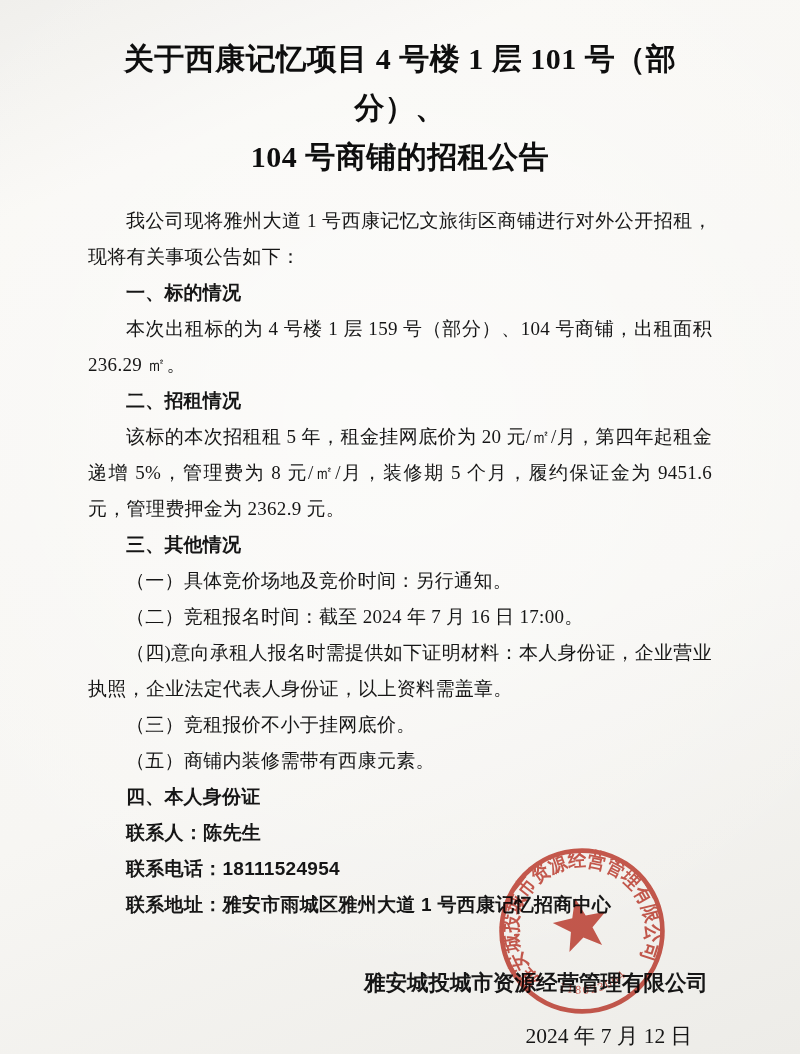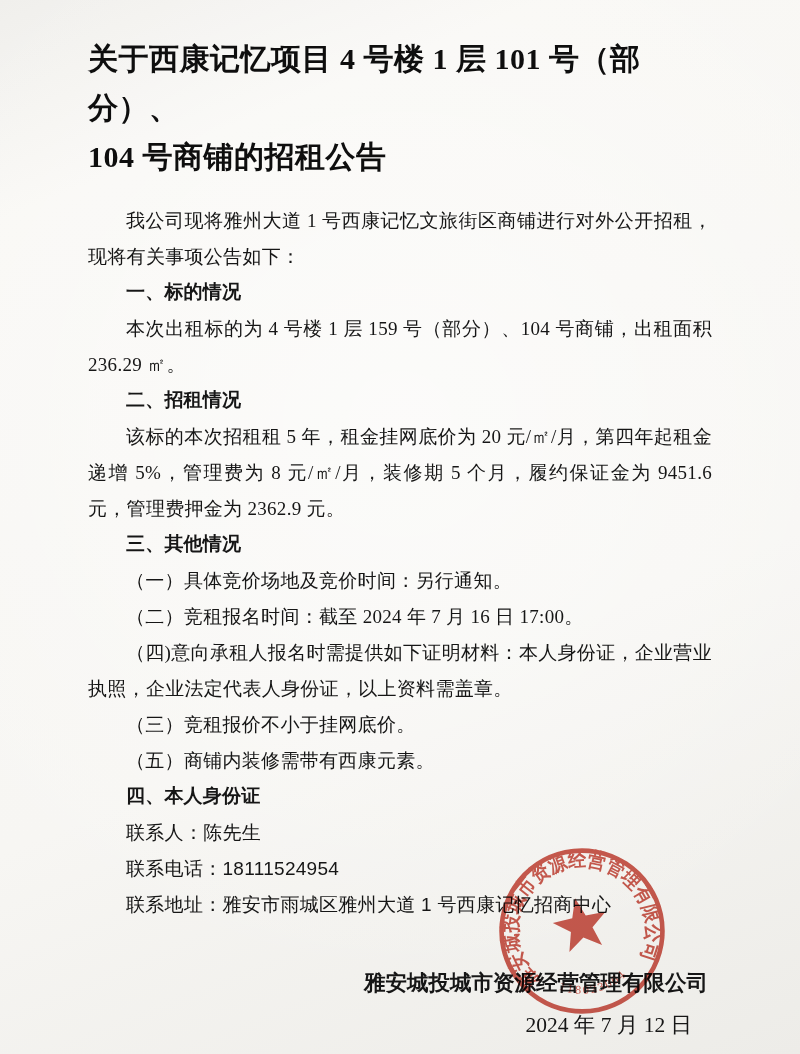--- a/index.html
+++ b/index.html
@@ -12,57 +12,57 @@
       radial-gradient(120% 90% at 50% 40%, rgba(255,255,255,0.55) 0%, rgba(255,255,255,0) 60%),
       linear-gradient(158deg,#f0efec 0%,#f9f8f5 16%,#f7f6f3 62%,#edece8 100%);
     font-family:"Liberation Serif","DejaVu Serif",serif;
   }
   .content{
     position:absolute;left:88px;top:34px;width:624px;
   }
   .doc-title{
     margin:0;
     font-size:30px;line-height:49px;
-    font-weight:bold;text-align:left;
+    font-weight:bold;text-align:center;
     letter-spacing:0.5px;
     color:#0e0e0e;
   }
   .body-text{
     margin-top:22px;
     font-size:19px;line-height:36px;
     letter-spacing:0.3px;
   }
   .body-text p{
     margin:0;
     text-indent:2em;
     text-align:justify;
   }
   p.heading{
-    font-family:Liberation Mono, monospace;
+    font-family:Liberation Sans, sans-serif;
     font-weight:bold;
     text-align:left;
     letter-spacing:0.2px;
   }
   p.contact{
     font-family:"Liberation Sans","DejaVu Sans",sans-serif;
-    font-weight:400;
+    font-weight:700;
     text-align:left;
   }
   .signature{
     margin-top:42px;
     text-align:right;
     font-size:21.5px;line-height:36px;
   }
   .signature .company{
     font-family:"Liberation Sans","DejaVu Sans",sans-serif;
     font-weight:600;
     padding-right:4px;
   }
   .signature .date{
-    margin-top:6px;
+    margin-top:17px;
     padding-right:20px;
   }
   .seal{
     position:absolute;
     left:496px;top:845px;
     width:172px;height:172px;
     transform:rotate(-12deg);
     opacity:0.82;
     mix-blend-mode:multiply;
     pointer-events:none;

